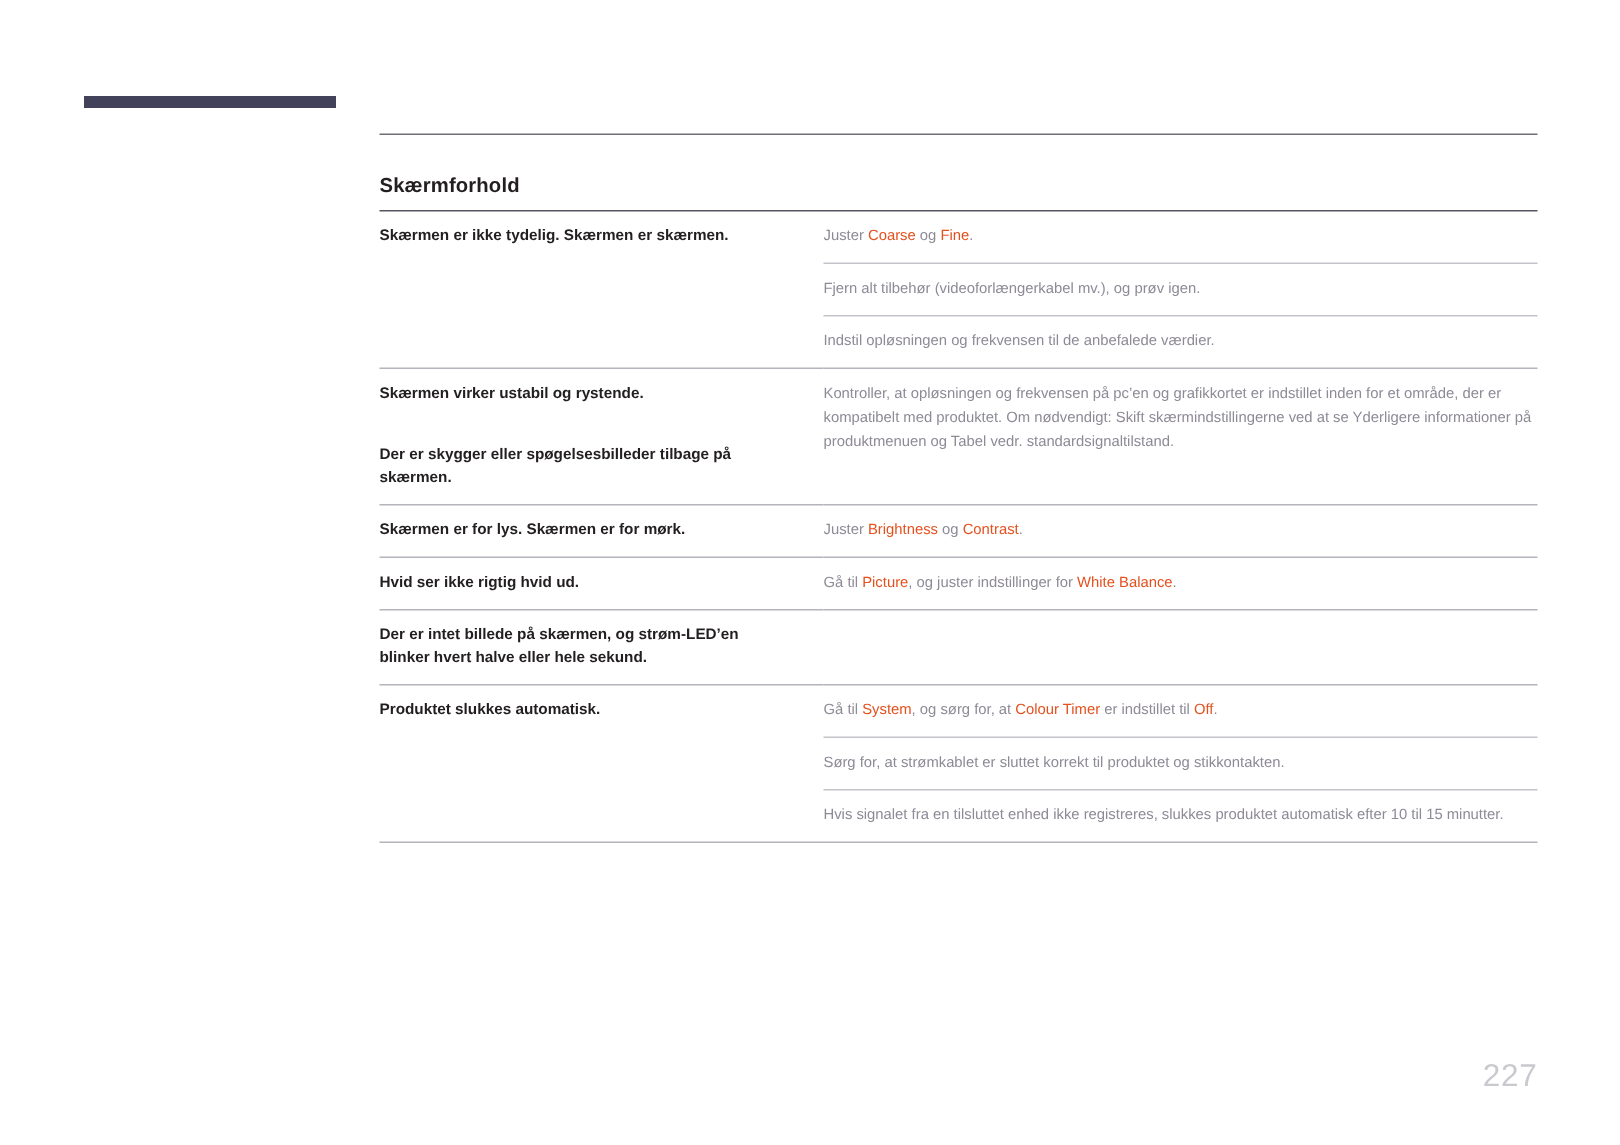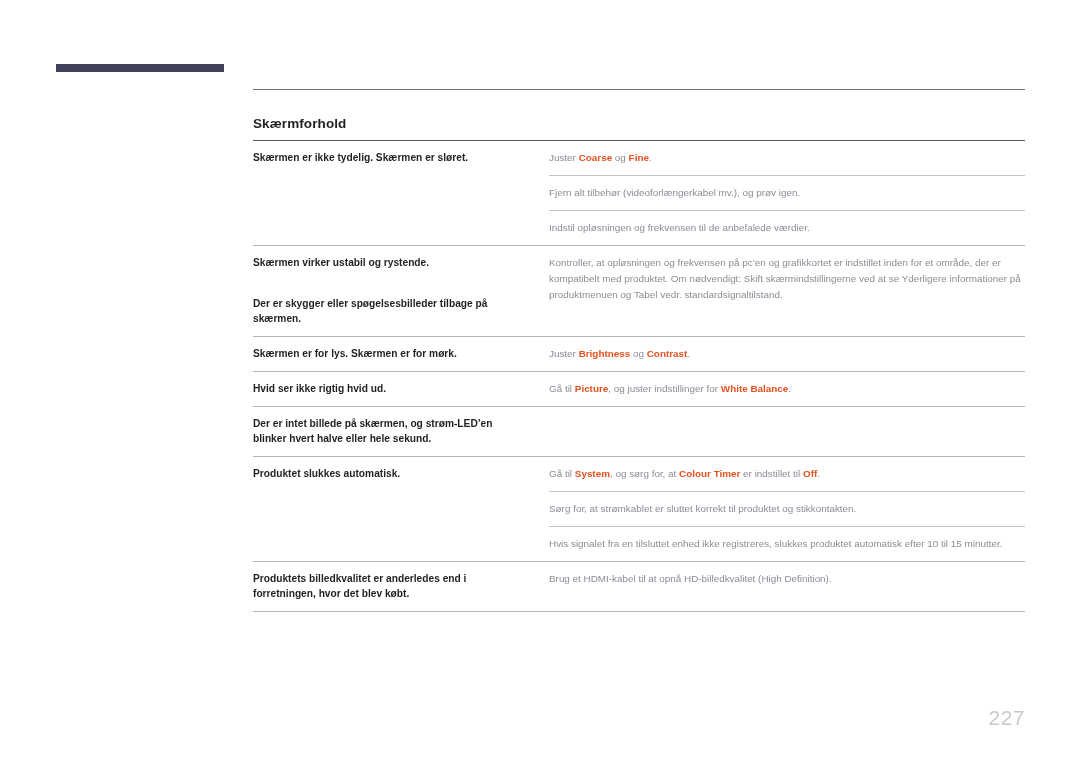--- a/index.html
+++ b/index.html
@@ -101,21 +101,21 @@
     vertical-align: top;
     border-top: 1px solid #c3c3ca;
   }
   table.sub tr:first-child > td {
     border-top: none;
   }
 
   
   .hl {
     color: #e4511e;
-    font-weight: bold;
+    font-weight: normal;
   }
 
   .bottom-rule {
     height: 0;
     border-top: 1px solid #b4b4bc;
   }
 
   
   .folio {
     position: absolute;
@@ -140,21 +140,21 @@
   <div class="title-rule"></div>
 
   <table class="tbl">
     <colgroup>
       <col class="c-left">
       <col class="c-right">
     </colgroup>
     <tbody id="tbody">
         <tr class="major first">
           <td>
-            <div class="lh">Skærmen er ikke tydelig. Skærmen er sløret.</div>
+            <div class="lh">Skærmen er ikke tydelig. Skærmen er skærmen.</div>
           </td>
           <td>
             <table class="sub">
               <tbody>
                 <tr>
                   <td><span>Juster </span><span class="hl">Coarse</span><span> og </span><span class="hl">Fine</span><span>.</span></td>
                 </tr>
                 <tr>
                   <td><span>Fjern alt tilbehør (videoforlængerkabel mv.), og prøv igen.</span></td>
                 </tr>
@@ -232,33 +232,19 @@
                 <tr>
                   <td><span>Sørg for, at strømkablet er sluttet korrekt til produktet og stikkontakten.</span></td>
                 </tr>
                 <tr>
                   <td><span>Hvis signalet fra en tilsluttet enhed ikke registreres, slukkes produktet automatisk efter 10 til 15 minutter.</span></td>
                 </tr>
               </tbody>
             </table>
           </td>
         </tr>
-        <tr class="major">
-          <td>
-            <div class="lh">Produktets billedkvalitet er anderledes end i forretningen, hvor det blev købt.</div>
-          </td>
-          <td>
-            <table class="sub">
-              <tbody>
-                <tr>
-                  <td><span>Brug et HDMI-kabel til at opnå HD-billedkvalitet (High Definition).</span></td>
-                </tr>
-              </tbody>
-            </table>
-          </td>
-        </tr>
       </tbody>
   </table>
 
   <div class="bottom-rule"></div>
 </div>
 
 <div class="folio">227</div>
 
 </body></html>

